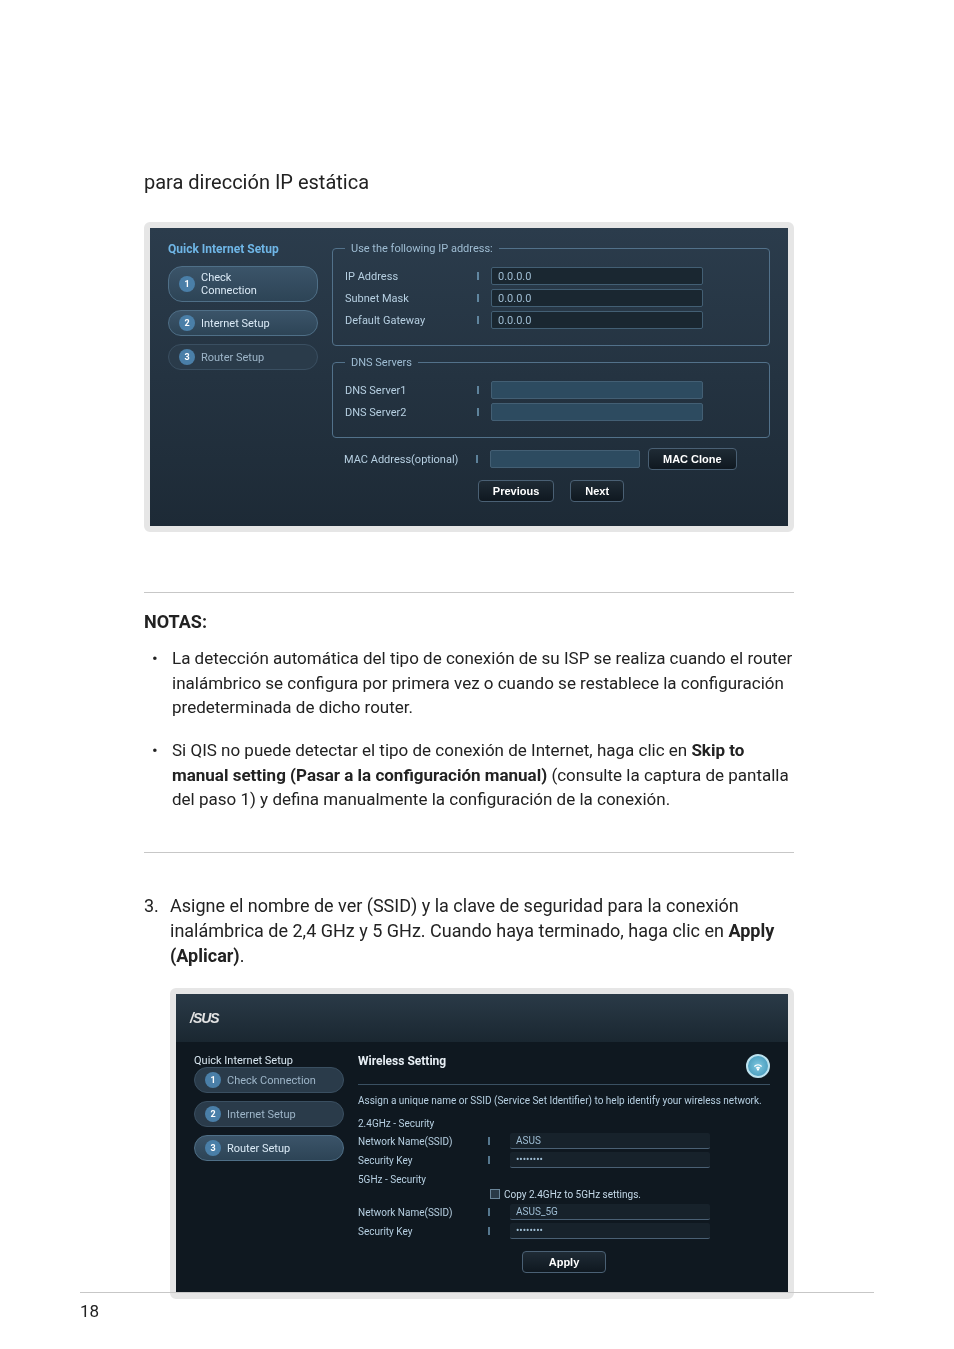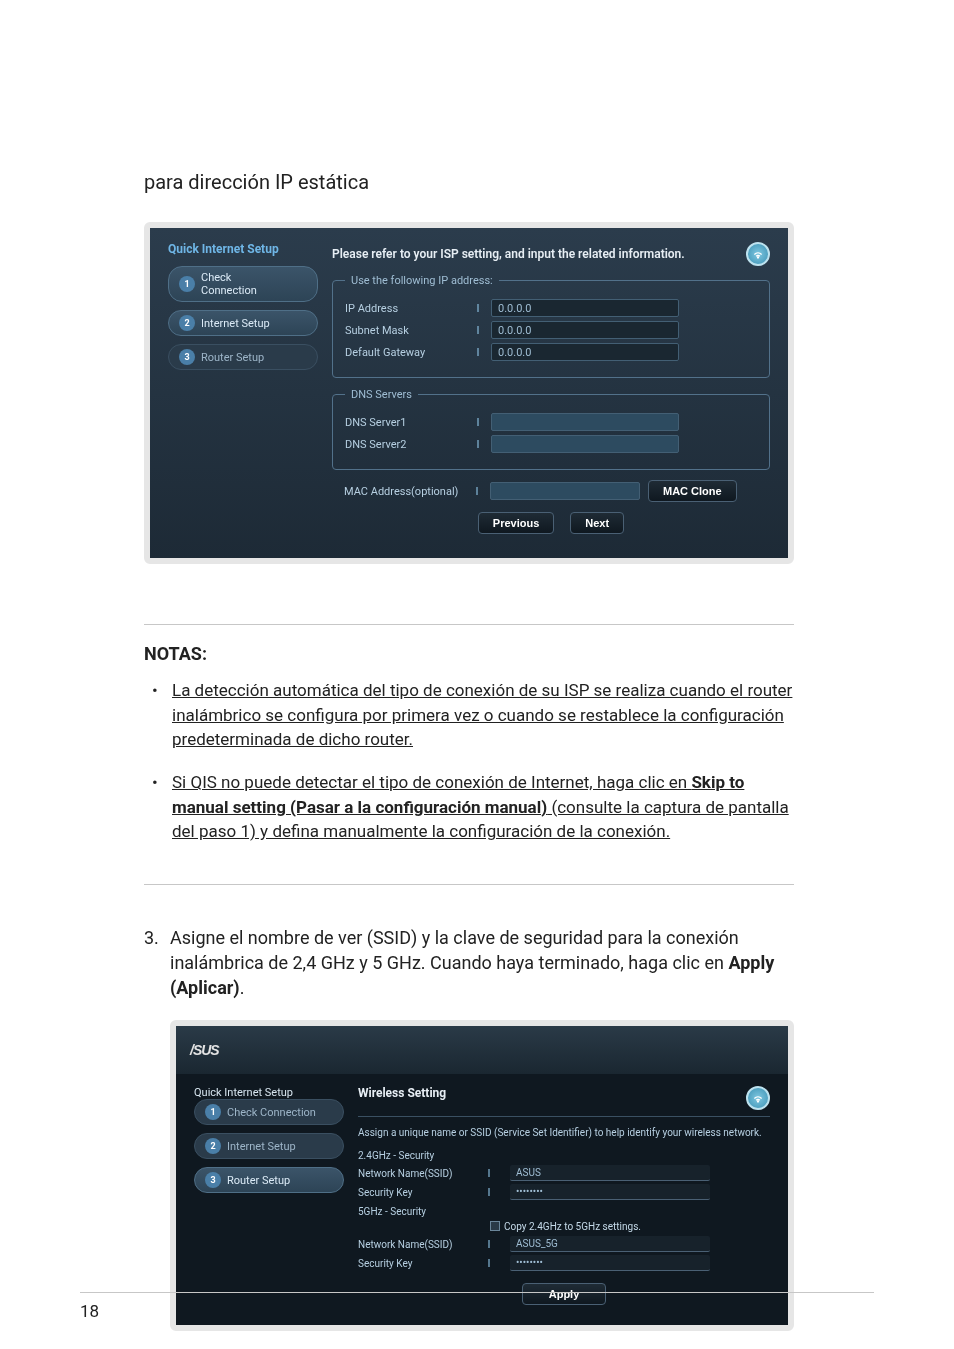--- a/index.html
+++ b/index.html
@@ -76,21 +76,21 @@
     margin-bottom: 10px;
     padding: 8px 12px 12px 12px;
   }
   fieldset.group legend { color: #9fbdd3; padding: 0 6px; font-size: 11px; }
   .frow { display: flex; align-items: center; gap: 8px; margin: 4px 0; }
   .flabel { width: 120px; color: #b6cfe1; font-size: 11px; }
   .pencil { color: #8fc5e8; font-size: 11px; width: 10px; text-align: center; }
   .fval {
     background: #1a2731; border: 1px solid #435f74;
     color: #9fbdd3; font-size: 11px;
-    height: 18px; width: 188px;
+    height: 18px; width: 212px;
     padding: 0 6px; line-height: 18px;
     border-radius: 2px;
   }
   .fval.sel { background: #2d4b60; }
   .btn-dark {
     background: linear-gradient(#1f2b35,#0f1820);
     border: 1px solid #4a6074;
     color: #fff; font-weight: 700;
     font-size: 11px;
     padding: 4px 14px; border-radius: 4px;
@@ -99,21 +99,21 @@
 
   
   .notes-box {
     margin-top: 60px;
     border-top: 1px solid #c7c7c7;
     border-bottom: 1px solid #c7c7c7;
     padding: 18px 0 22px 0;
   }
   .notes-title { font-size: 18px; font-weight: 700; margin-bottom: 14px; }
   .notes-box ul { list-style: none; }
-  .notes-box li { position: relative; padding-left: 28px; font-size: 17px; line-height: 1.45; margin-bottom: 18px; text-decoration: underline; }
+  .notes-box li { position: relative; padding-left: 28px; font-size: 17px; line-height: 1.45; margin-bottom: 18px; }
   .notes-box li::before { content: "•"; position: absolute; left: 8px; top: 0; }
   .bold { font-weight: 700; }
 
   
   .step3 { display: flex; margin-top: 40px; font-size: 18px; line-height: 1.4; }
   .step3 .num3 { width: 26px; flex-shrink: 0; }
 
   
   .shot2 {
     margin-top: 20px;
@@ -163,28 +163,20 @@
         <div class="step">
           <span class="num">2</span>
           <span>Internet Setup</span>
         </div>
         <div class="step inactive">
           <span class="num">3</span>
           <span>Router Setup</span>
         </div>
       </div>
       <div class="content">
-        <div class="header-row">
-          <div class="header-text">Please refer to your ISP setting, and input the related information.</div>
-          <span class="wifi-icon">
-            <svg viewBox="0 0 24 24">
-                <path d="M12 20a2 2 0 100-4 2 2 0 000 4zm-4-5a6 6 0 018 0l-1.5 1.5a4 4 0 00-5 0zm-3-3a10 10 0 0114 0l-1.5 1.5a8 8 0 00-11 0z"></path>
-              </svg>
-          </span>
-        </div>
         <fieldset class="group">
           <legend>Use the following IP address:</legend>
           <div class="frow">
             <span class="flabel">IP Address</span>
             <span class="pencil">I</span>
             <span class="fval">0.0.0.0</span>
           </div>
           <div class="frow">
             <span class="flabel">Subnet Mask</span>
             <span class="pencil">I</span>

